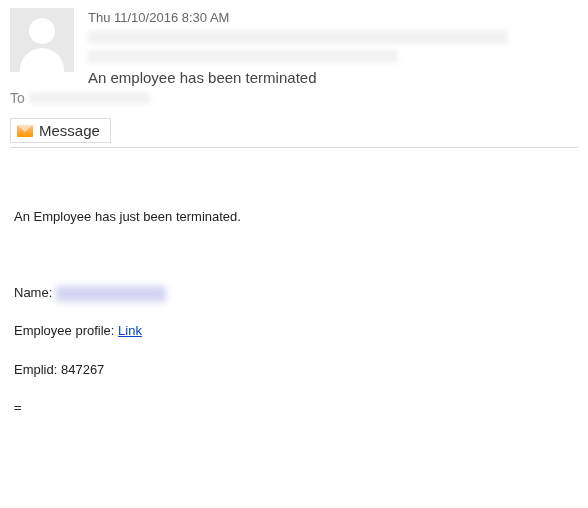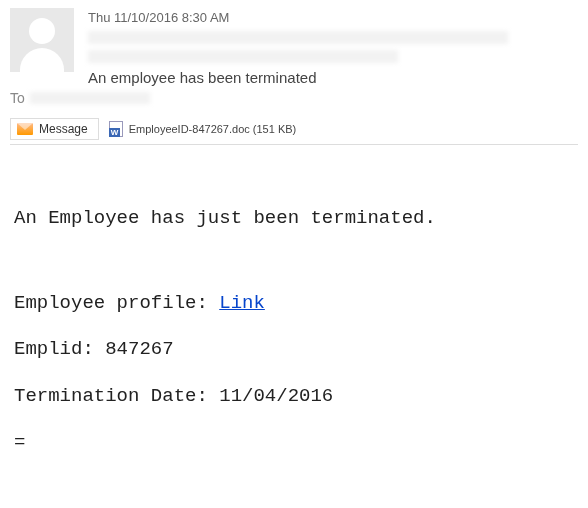--- a/index.html
+++ b/index.html
@@ -88,21 +88,21 @@
       align-items: center;
       padding: 4px 0;
       border-bottom: 1px solid #ddd;
     }
     .msg-tab {
       display: inline-flex;
       align-items: center;
       background: #fff;
       border: 1px solid #ddd;
       padding: 3px 10px 3px 6px;
-      font-size: 12px;
+      font-size: 15px;
       color: #333;
       margin-right: 10px;
     }
     .mail-icon {
       width: 16px;
       height: 12px;
       margin-right: 6px;
       background: linear-gradient(#fb8, #f90);
       border-radius: 1px;
       position: relative;
@@ -137,22 +137,22 @@
       left: -1px;
       font-size: 8px;
       font-weight: bold;
       color: #fff;
       background: #3b68b5;
       padding: 0 2px;
       line-height: 9px;
     }
     .body-area {
       padding: 60px 4px 0 4px;
-      font-family: Liberation Mono, monospace;
-      font-size: 19px;
+      font-family: Liberation Sans, sans-serif;
+      font-size: 13px;
       color: #222;
       line-height: 1.4;
     }
     .body-area p {
       margin-bottom: 20px;
     }
     .spacer { height: 38px; }
     .name-blur {
       display: inline-block;
       width: 110px;
@@ -183,28 +183,26 @@
 <div class="to-row">
   <span class="to-label">To</span>
   <span class="to-blur"></span>
 </div>
 
 <div class="attach-row">
   <span class="msg-tab">
     <span class="mail-icon"></span>
     <span>Message</span>
   </span>
-  <span class="attachment">
-    <span class="doc-icon"></span>
-    <span>EmployeeID-847267.doc (151 KB)</span>
-  </span>
 </div>
 
 <div class="body-area">
   <p>An Employee has just been terminated.</p>
   <div class="spacer"></div>
   <p>
+    <span>Name: </span><span class="name-blur"></span>
+  </p>
+  <p>
     <span>Employee profile: </span><span class="link">Link</span>
   </p>
   <p>Emplid: 847267</p>
-  <p>Termination Date: 11/04/2016</p>
   <p>=</p>
 </div>
 
 </body></html>

